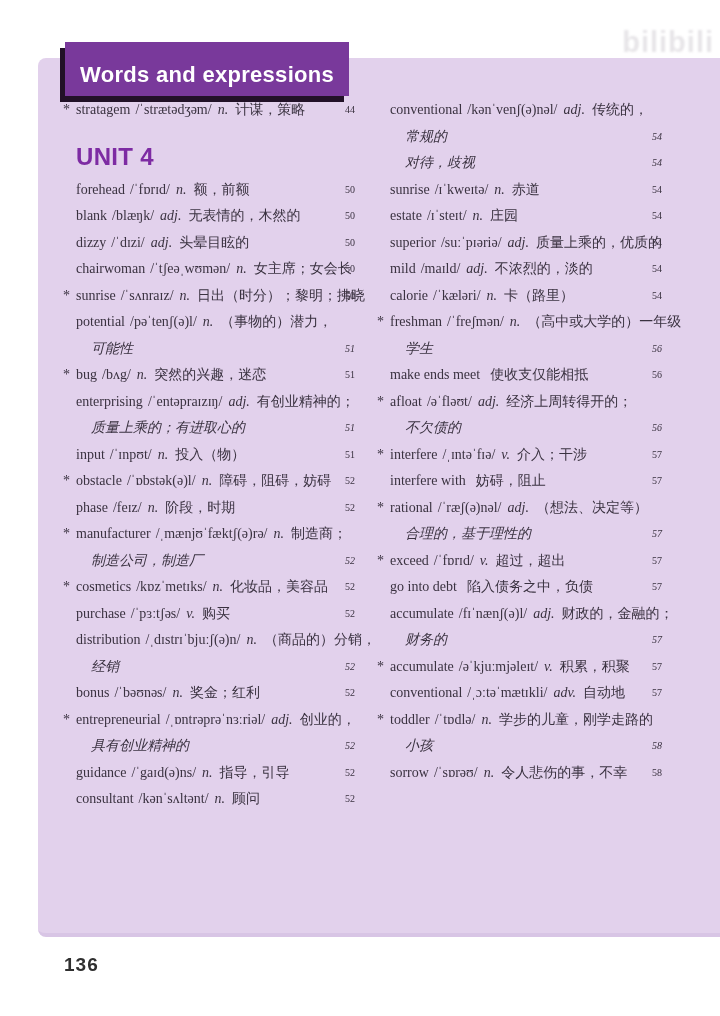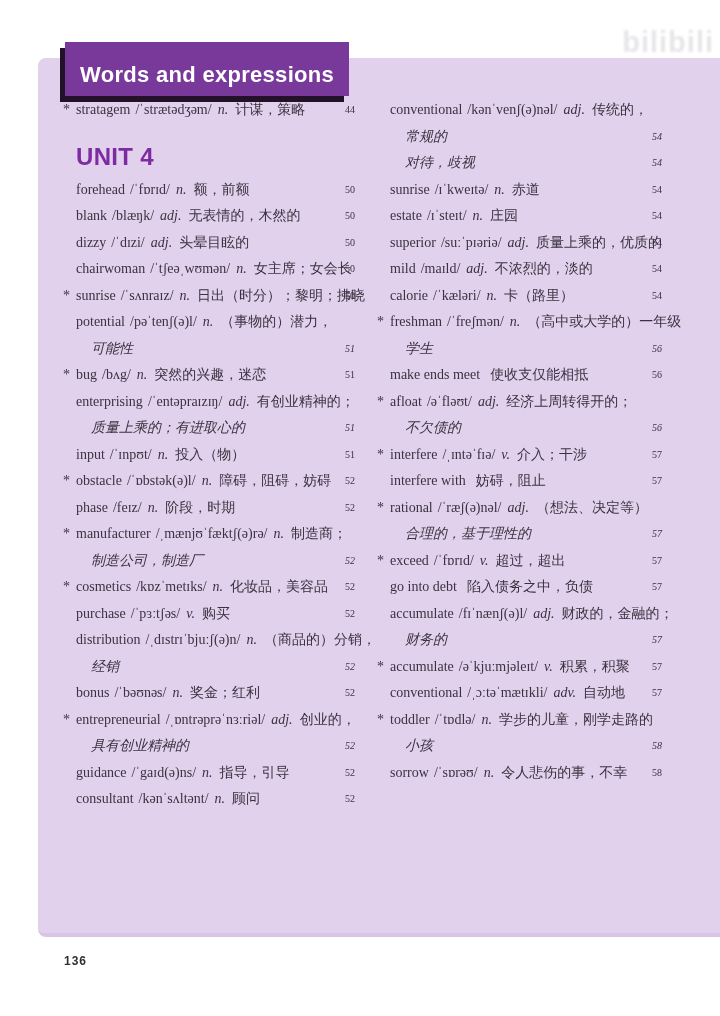--- a/index.html
+++ b/index.html
@@ -38,21 +38,21 @@
   .phon{margin-left:5px;margin-top:33px;}
   .pos{font-style:italic;margin:0 7px 0 6px;}
   .phrase-def{margin-left:10px;}
   .unit-heading{
     height:53px;display:flex;align-items:flex-end;padding-bottom:6px;
     box-sizing:border-box;font-family:"Liberation Sans",sans-serif;
     font-weight:bold;font-size:24px;color:#7d2ba3;letter-spacing:.3px;
   }
   .folio{
     position:absolute;left:64px;top:954px;
-    font-family:"Liberation Sans",sans-serif;font-weight:bold;font-size:12px;
+    font-family:"Liberation Sans",sans-serif;font-weight:bold;font-size:19px;
     color:#2f2f2f;letter-spacing:1px;
   }
 </style>
 </head>
 <body>
 
 <div class="watermark">bilibili</div>
 
 <div class="panel"></div>
 

